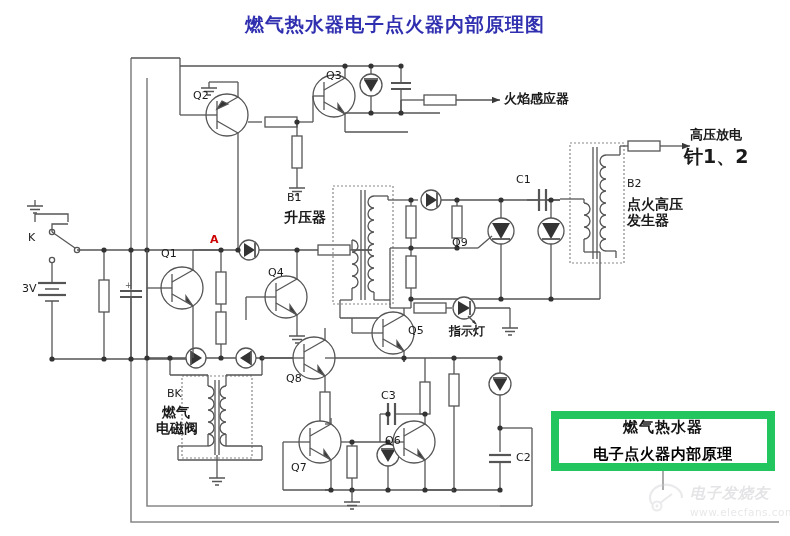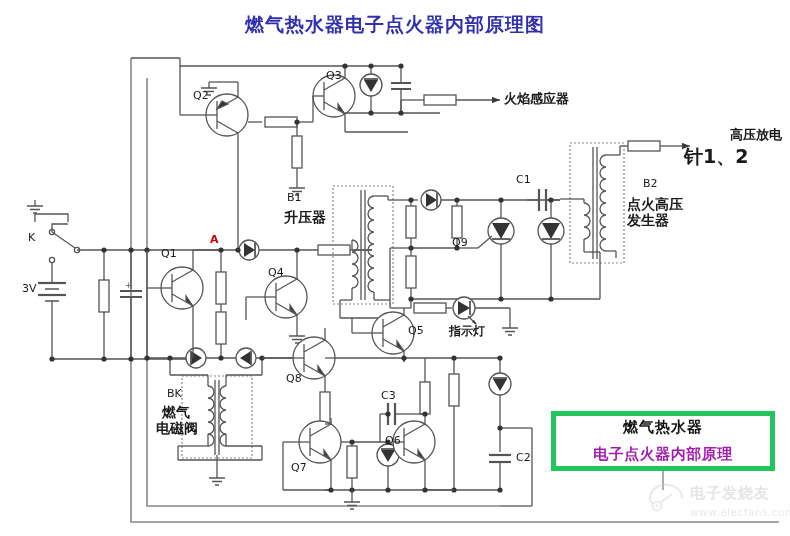--- a/index.html
+++ b/index.html
@@ -48,57 +48,58 @@
     color: #cc0000;
     font-weight: bold;
     font-size: 11px;
   }
   #legend-box {
     position: absolute;
     left: 551px;
     top: 411px;
     width: 224px;
     height: 60px;
-    border: 5px solid #22c55e;
+    border: 8px solid #22c55e;
     background: #ffffff;
     box-sizing: border-box;
     display: flex;
     flex-direction: column;
     align-items: center;
     justify-content: center;
   }
   #legend-box .l1 {
     font-size: 15px;
     font-weight: bold;
     color: #111;
     letter-spacing: 1px;
   }
   #legend-box .l2 {
     font-size: 15px;
     font-weight: bold;
-    color: #a21caf;
+    color: #000000;
     letter-spacing: 0.5px;
     margin-top: 8px;
   }
   #watermark {
     position: absolute;
     left: 648px;
     top: 482px;
     width: 140px;
     height: 50px;
     opacity: 0.38;
     pointer-events: none;
   }
   #watermark .wm-text {
     position: absolute;
     left: 42px;
     top: 2px;
     font-size: 15px;
     font-weight: bold;
     color: #b9b9bf;
+    font-style: italic;
     letter-spacing: 1px;
   }
   #watermark .wm-url {
     position: absolute;
     left: 42px;
     top: 24px;
     font-size: 10.5px;
     color: #c2c2c8;
     letter-spacing: 0.5px;
   }
@@ -621,30 +622,30 @@
 
   <div class="lbl" style="left:516px; top:174px;">C1</div>
   <div class="lbl" style="left:516px; top:452px;">C2</div>
   <div class="lbl" style="left:381px; top:390px;">C3</div>
 
   <div class="lbl lbl-red" style="left:210px; top:234px;">A</div>
 
   <div class="lbl" style="left:287px; top:192px;text-align:center;">B1</div>
   <div class="lbl lbl-cn" style="left:284px; top:209px;">升压器</div>
 
-  <div class="lbl" style="left:627px; top:178px;margin-left:16px;">B2</div>
+  <div class="lbl" style="left:627px; top:178px;">B2</div>
   <div class="lbl lbl-cn" style="left:627px; top:196px;">点火高压</div>
   <div class="lbl lbl-cn" style="left:627px; top:212px;">发生器</div>
 
   <div class="lbl" style="left:167px; top:388px;">BK</div>
   <div class="lbl lbl-cn" style="left:162px; top:404px;">燃气</div>
   <div class="lbl lbl-cn" style="left:156px; top:420px;">电磁阀</div>
 
   <div class="lbl lbl-cn" style="left:504px; top:92px; font-size:13px;">火焰感应器</div>
-  <div class="lbl lbl-cn" style="left:690px; top:128px; font-size:13px;margin-left:40px;">高压放电</div>
+  <div class="lbl lbl-cn" style="left:690px; top:128px; font-size:13px;">高压放电</div>
   <div class="lbl lbl-cn" style="left:684px; top:146px; font-size:19px;">针1、2</div>
   <div class="lbl lbl-cn" style="left:449px; top:325px; font-size:12px;">指示灯</div>
 
   <div id="legend-box">
     <div class="l1">燃气热水器</div>
     <div class="l2">电子点火器内部原理</div>
   </div>
 
   <div id="watermark">
     <svg width="40" height="36" viewBox="0 0 40 36">

